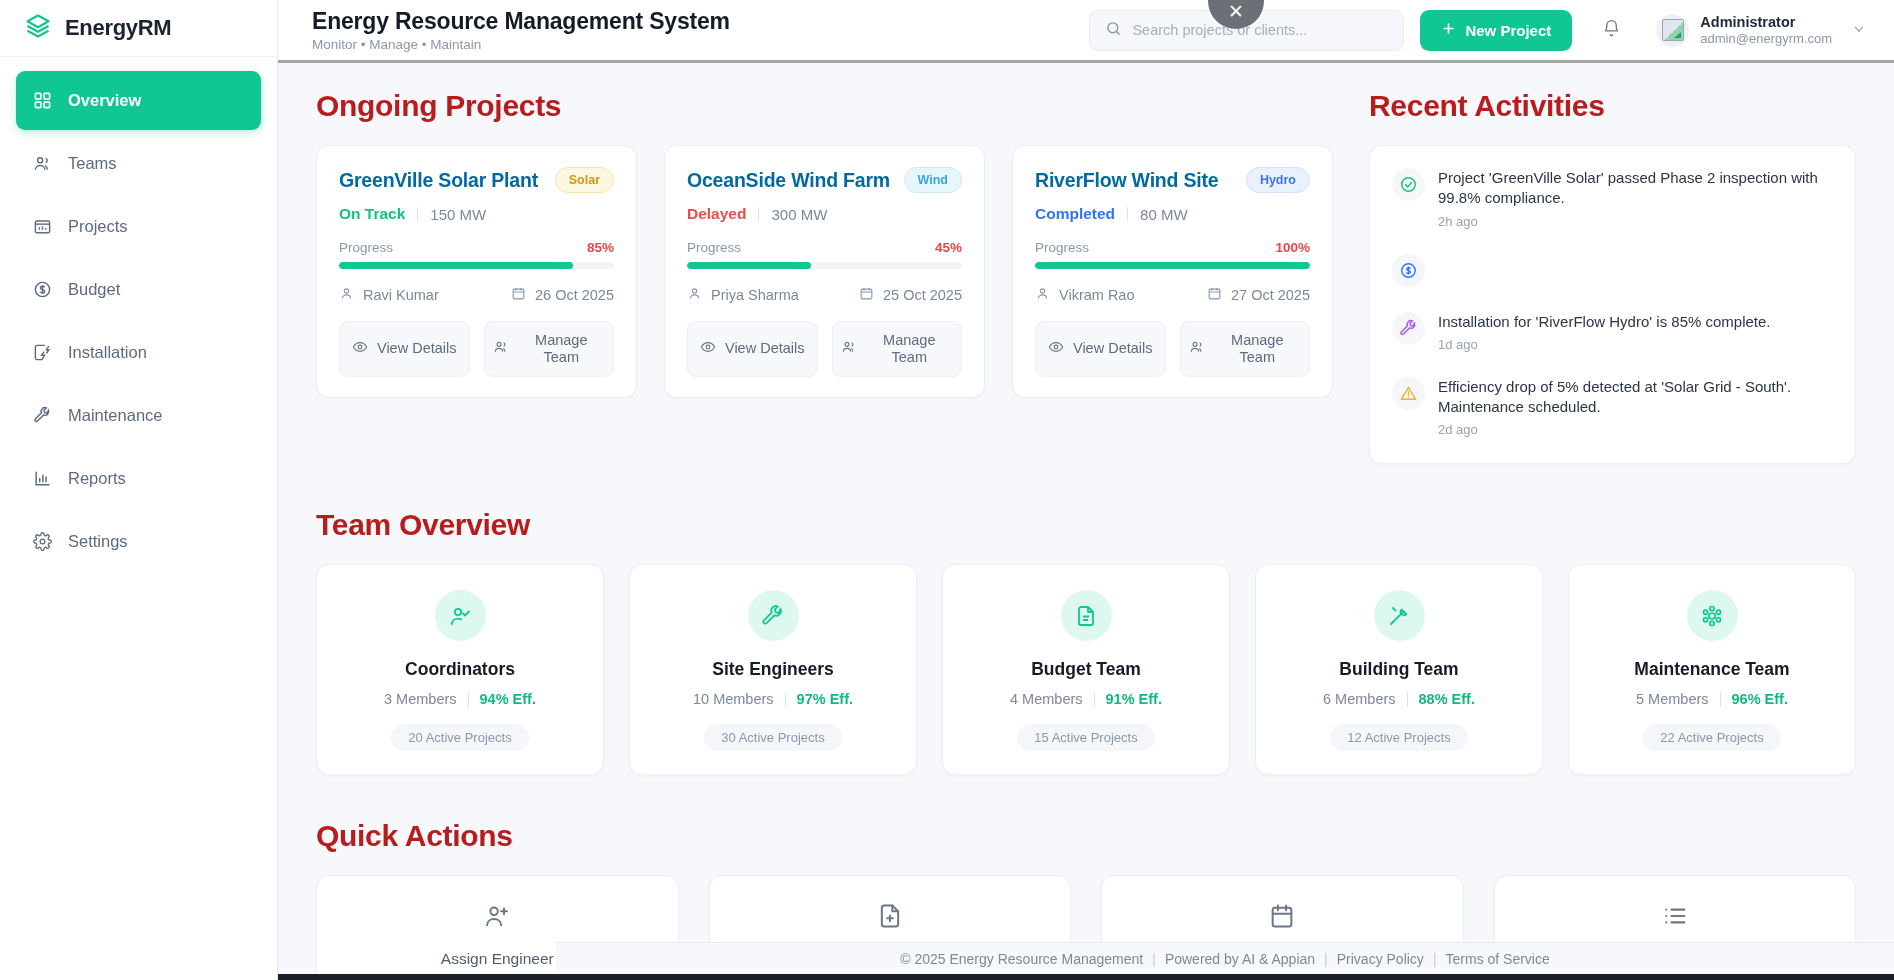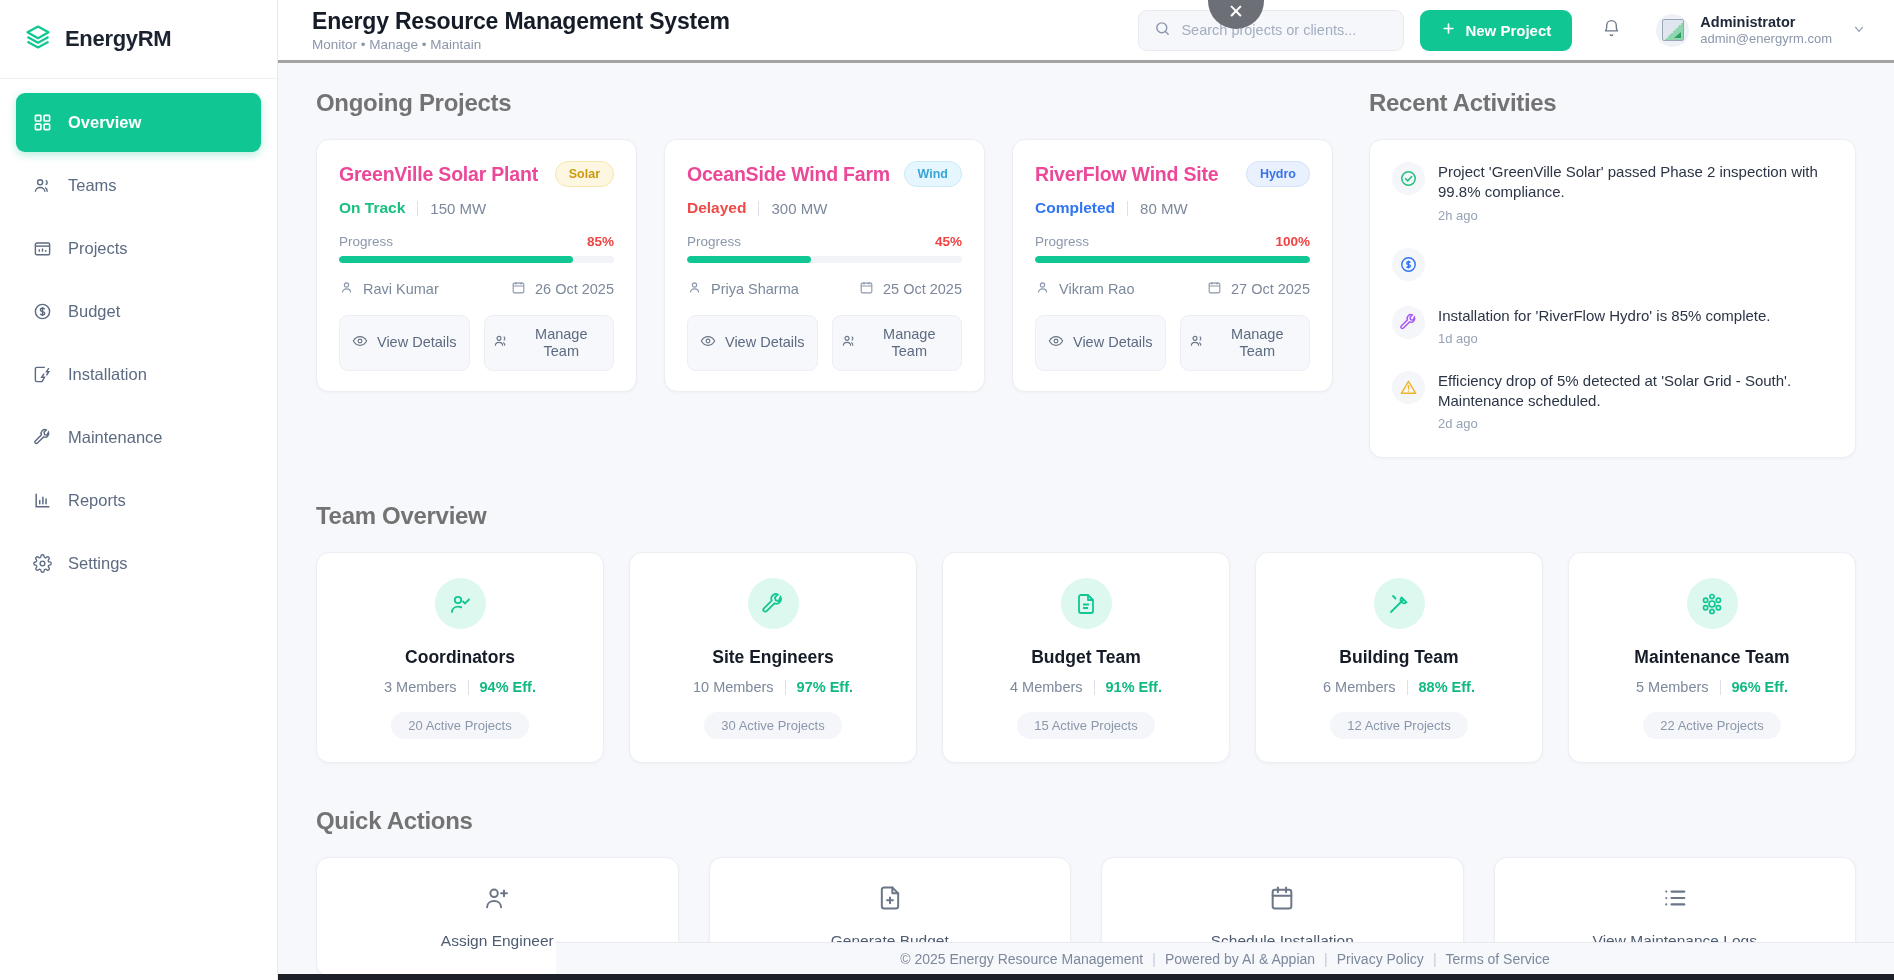--- a/index.html
+++ b/index.html
@@ -11,21 +11,21 @@
   }
   .app { display: flex; width: 1894px; height: 980px; position: relative; }
 
   
   .sidebar {
     width: 278px; min-width: 278px; height: 980px;
     background: #ffffff; border-right: 1px solid #e8eaf0;
     display: flex; flex-direction: column;
   }
   .brand {
-    height: 79px; display: flex; align-items: center; gap: 13px;
+    height: 57px; display: flex; align-items: center; gap: 13px;
     padding: 0 24px; border-bottom: 1px solid #eef0f5;
   }
   .brand-name { font-size: 22px; font-weight: bold; color: #1b2230; letter-spacing: -0.3px; }
   .nav { padding: 14px 16px 0 16px; display: flex; flex-direction: column; gap: 4px; }
   .nav-item {
     display: flex; align-items: center; gap: 15px;
     height: 59px; padding: 0 16px; border-radius: 9px;
     color: #5d6b82; font-size: 16.5px; cursor: pointer;
   }
   .nav-item .ico { width: 21px; height: 21px; display: flex; align-items: center; justify-content: center; }
@@ -39,21 +39,21 @@
   .topbar {
     height: 63px; background: #ffffff; border-bottom: 3px solid #a3a3a3;
     display: flex; align-items: center; padding: 0 28px 0 34px; gap: 16px;
     position: relative; z-index: 5;
   }
   .title-block { display: flex; flex-direction: column; justify-content: center; }
   .app-title { font-size: 23px; font-weight: bold; color: #151c28; letter-spacing: -0.2px; }
   .app-sub { font-size: 13.5px; color: #8b97aa; margin-top: 2px; }
   .topbar-spacer { flex: 1; }
   .search-box {
-    width: 266px; height: 41px; background: #f6f7fa; border: 1px solid #e8eaf0;
+    width: 315px; height: 41px; background: #f6f7fa; border: 1px solid #e8eaf0;
     border-radius: 9px; display: flex; align-items: center; gap: 10px; padding: 0 15px;
   }
   .search-input {
     border: none; background: transparent; outline: none; flex: 1;
     font-size: 14.5px; color: #5d6b82; font-family: "Liberation Sans", sans-serif;
   }
   .search-input::placeholder { color: #a4aec0; }
   .new-project-btn {
     height: 41px; background: #10c793; color: #fff; border: none; border-radius: 9px;
     padding: 0 21px; display: flex; align-items: center; gap: 9px;
@@ -93,32 +93,32 @@
   
   .content {
     position: absolute; top: 63px; left: 0; right: 0; bottom: 0;
     overflow: hidden; padding: 26px 38px 0 38px;
   }
   .cols { display: flex; gap: 36px; align-items: flex-start; }
   .col-left { flex: 1; min-width: 0; }
   .col-right { width: 487px; min-width: 487px; }
 
   h2.section {
-    font-size: 24px; font-weight: bold; color: #737373;
+    font-size: 30px; font-weight: bold; color: #b91c1c;
     letter-spacing: -0.3px; margin-bottom: 22px;
   }
 
   
   .project-grid { display: flex; gap: 27px; }
   .project-card {
     flex: 1; background: #fff; border: 1px solid #eceef3; border-radius: 13px;
     padding: 21px 22px 20px 22px; box-shadow: 0 1px 3px rgba(30,40,60,0.04);
   }
   .pc-head { display: flex; align-items: center; justify-content: space-between; gap: 10px; }
-  .pc-title { font-size: 19.5px; font-weight: bold; color: #ec4899; letter-spacing: -0.2px; }
+  .pc-title { font-size: 19.5px; font-weight: bold; color: #0369a1; letter-spacing: -0.2px; }
   .badge {
     font-size: 12.5px; font-weight: 600; border-radius: 20px; padding: 5px 13px;
     white-space: nowrap; border: 1px solid transparent;
   }
   .badge.solar { background: #fdf6e0; color: #cd9b12; border-color: #f6e6ae; }
   .badge.wind  { background: #e6f6fe; color: #3aa6d6; border-color: #c9e9f9; }
   .badge.hydro { background: #eaf1fe; color: #3b73e8; border-color: #d3e1fb; }
   .pc-meta { display: flex; align-items: center; gap: 12px; margin-top: 12px; }
   .status { font-size: 15.5px; font-weight: bold; }
   .status.ontrack { color: #18c07f; }

